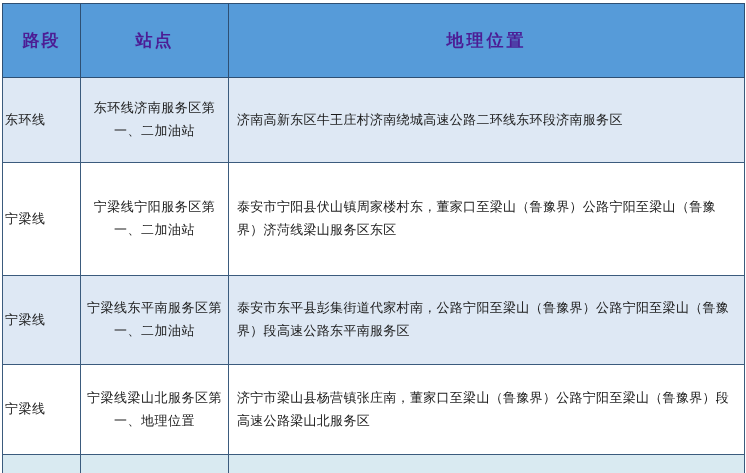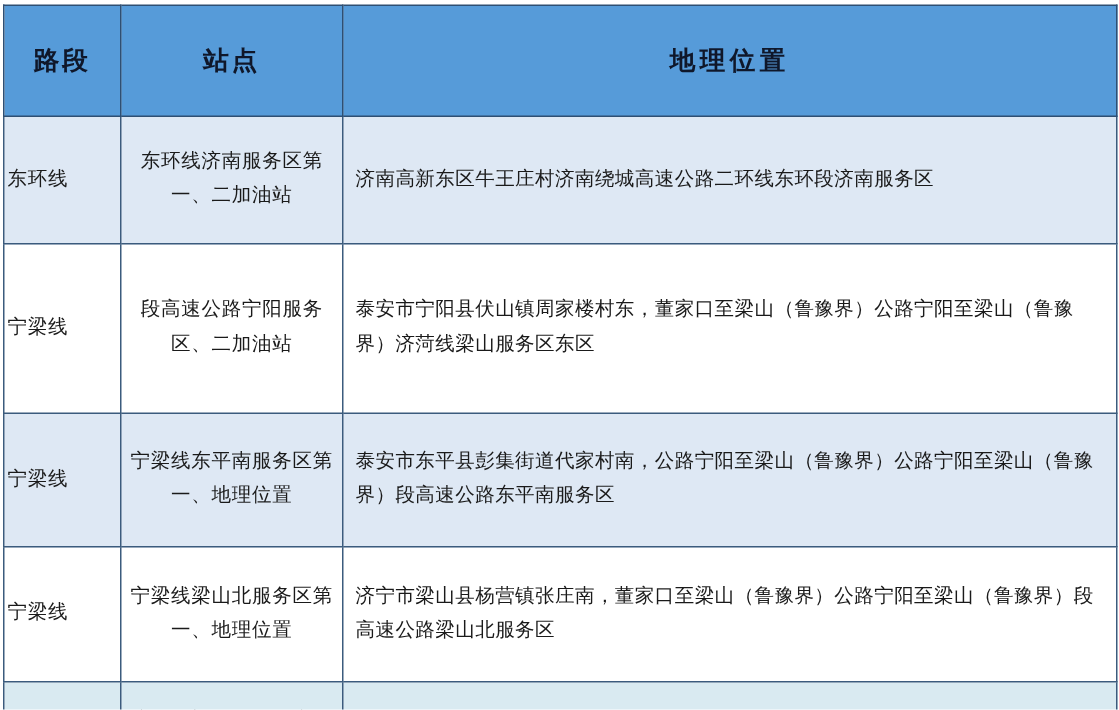--- a/index.html
+++ b/index.html
@@ -23,21 +23,21 @@
     width: 742px;
     border-collapse: collapse;
     table-layout: fixed;
   }
   table.data-table col.col-road   { width: 78px; }
   table.data-table col.col-site   { width: 148px; }
   table.data-table col.col-geo    { width: 516px; }
 
   thead th {
     background: #569BD9;
-    color: #0f172a;
+    color: #4c1d95;
     font-size: 17px;
     font-weight: bold;
     letter-spacing: 2px;
     text-align: center;
     vertical-align: middle;
     height: 73px;
     border: 1px solid #2e4f73;
     padding: 0 4px;
   }
   thead th.th-geo { letter-spacing: 3px; margin-top: 32px; }
@@ -93,26 +93,26 @@
       </tr>
     </thead>
     <tbody>
       <tr class="r1 shade-blue">
         <td class="c-road">东环线</td>
         <td class="c-site">东环线济南服务区第一、二加油站</td>
         <td class="c-geo">济南高新东区牛王庄村济南绕城高速公路二环线东环段济南服务区</td>
       </tr>
       <tr class="r2 shade-white">
         <td class="c-road">宁梁线</td>
-        <td class="c-site">段高速公路宁阳服务区、二加油站</td>
+        <td class="c-site">宁梁线宁阳服务区第一、二加油站</td>
         <td class="c-geo">泰安市宁阳县伏山镇周家楼村东，董家口至梁山（鲁豫界）公路宁阳至梁山（鲁豫界）济菏线梁山服务区东区</td>
       </tr>
       <tr class="r3 shade-blue">
         <td class="c-road">宁梁线</td>
-        <td class="c-site">宁梁线东平南服务区第一、地理位置</td>
+        <td class="c-site">宁梁线东平南服务区第一、二加油站</td>
         <td class="c-geo">泰安市东平县彭集街道代家村南，公路宁阳至梁山（鲁豫界）公路宁阳至梁山（鲁豫界）段高速公路东平南服务区</td>
       </tr>
       <tr class="r4 shade-white">
         <td class="c-road">宁梁线</td>
         <td class="c-site">宁梁线梁山北服务区第一、地理位置</td>
         <td class="c-geo">济宁市梁山县杨营镇张庄南，董家口至梁山（鲁豫界）公路宁阳至梁山（鲁豫界）段高速公路梁山北服务区</td>
       </tr>
       <tr class="r5 shade-cyan">
         <td class="c-road">济菏线</td>
         <td class="c-site">济菏线梁山服务区东区 LNG 加气站</td>

